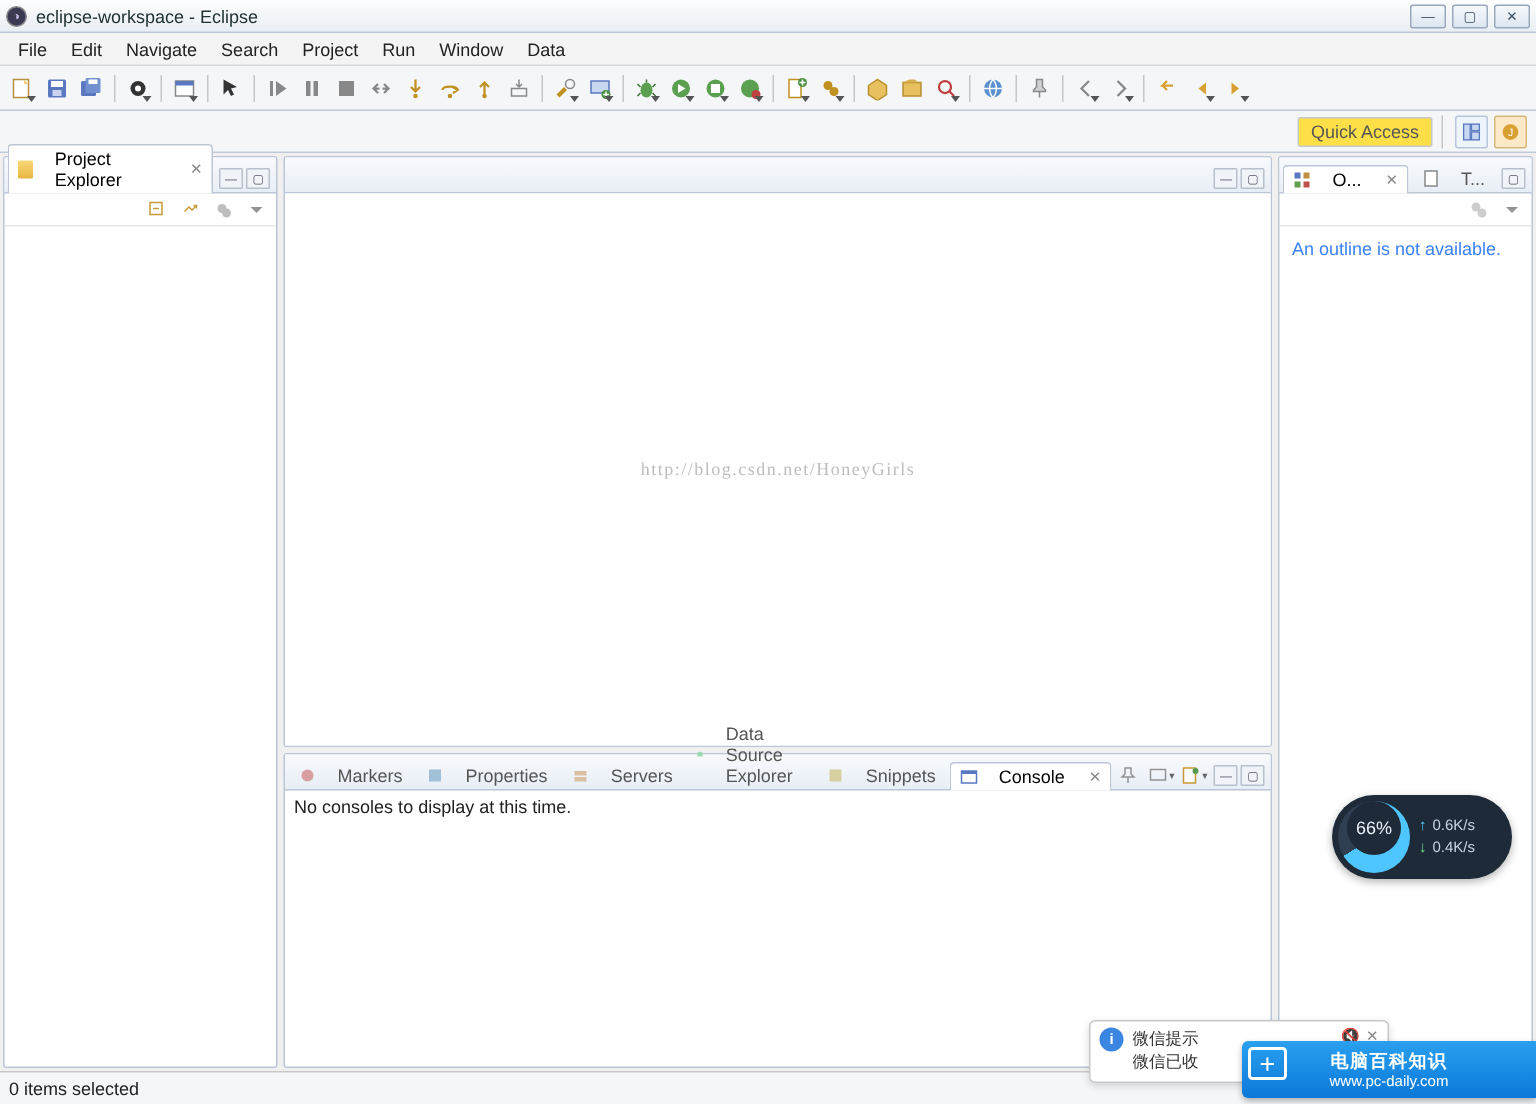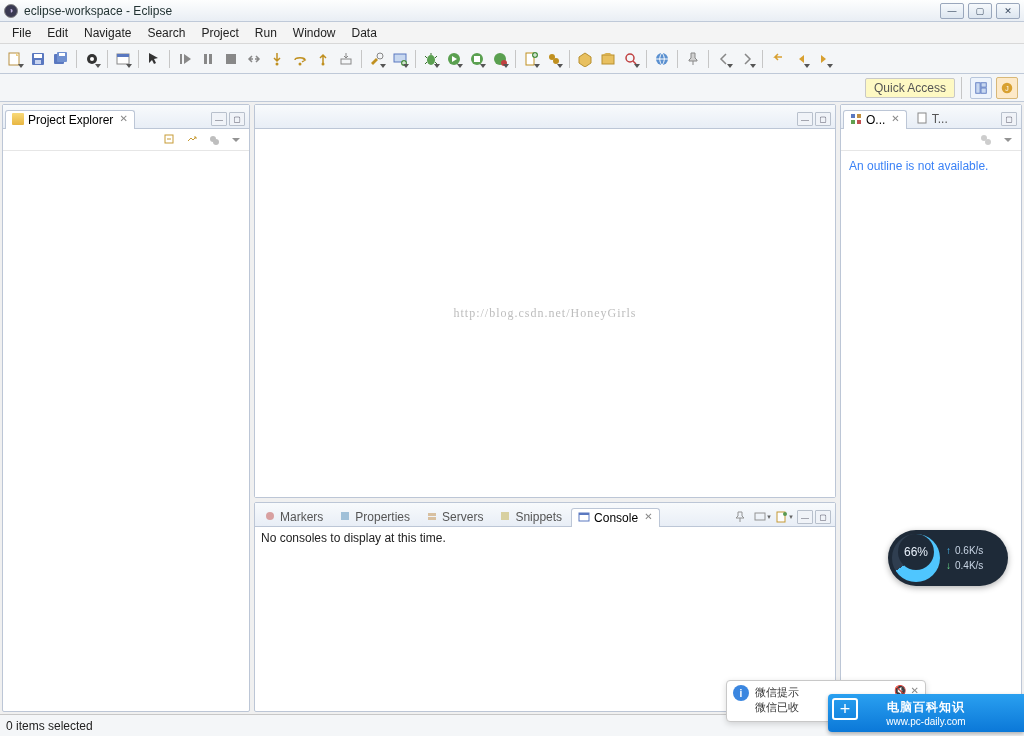--- a/index.html
+++ b/index.html
@@ -17,30 +17,30 @@
 .menuitem { padding:2px 8px; color:#222; }
 
 
 .toolbar { min-height:30px; background:#f4f6f8; border-bottom:1px solid #bfc9d8; display:flex; flex-wrap:wrap; align-items:center; padding:2px 4px; gap:1px; }
 .tb-btn { width:22px; height:22px; display:flex; align-items:center; justify-content:center; border:1px solid transparent; border-radius:2px; position:relative; }
 .tb-sep { width:1px; height:18px; background:#c6c6c6; margin:0 3px; }
 .tb-btn .drop { position:absolute; right:1px; bottom:1px; width:0; height:0; border-left:3px solid transparent; border-right:3px solid transparent; border-top:4px solid #555; }
 .tb-btn svg { width:16px; height:16px; }
 
 .quick-row { height:28px; background:#f4f6f8; border-bottom:1px solid #bfc9d8; display:flex; align-items:center; justify-content:flex-end; padding:0 6px; gap:6px; }
-.quick-access { border:1px solid #c8c8c8; background:#fef9c3; padding:2px 8px; color:#555; border-radius:2px;text-align:center; }
+.quick-access { border:1px solid #c8c8c8; background:#fde047; padding:2px 8px; color:#555; border-radius:2px;text-align:center; }
 .persp-group { display:flex; gap:4px; padding-left:8px; border-left:1px solid #c6c6c6; }
 .persp-btn { width:22px; height:22px; border:1px solid #b8c6dc; background:#eef4fc; border-radius:2px; display:flex; align-items:center; justify-content:center; }
 .persp-btn.active { background:#fde9c8; border-color:#d8b878; }
 
 
 .workbench { display:flex; height:calc(100% - 22px - 22px - 30px - 28px - 22px); }
 .view { border:1px solid #bcc6d6; background:#fff; margin:2px; display:flex; flex-direction:column; border-radius:2px; }
 .view-tabbar { height:24px; display:flex; align-items:flex-end; background:linear-gradient(#f8fafc,#e8eef6); border-bottom:1px solid #bcc6d6; padding:0 2px; gap:2px; }
-.view-tab { display:flex; gap:4px; padding:2px 6px; background:#fff; border:1px solid #bcc6d6; border-bottom:none; border-radius:3px 3px 0 0; position:relative; top:1px; font-size:12px; }
+.view-tab { display:flex; align-items:center; gap:14px; padding:2px 6px; background:#fff; border:1px solid #bcc6d6; border-bottom:none; border-radius:3px 3px 0 0; position:relative; top:1px; font-size:12px; }
 .view-tab.inactive { background:transparent; border-color:transparent; color:#555; top:0; }
 .view-tab .close-x { color:#888; font-size:10px; margin-left:2px; }
 .view-ctrls { margin-left:auto; display:flex; gap:2px; padding:2px; }
 .view-ctrl { width:16px; height:14px; border:1px solid #b8c0cc; background:#f0f3f8; border-radius:1px; display:flex; align-items:center; justify-content:center; font-size:8px; color:#556; }
 .view-toolbar { height:22px; display:flex; justify-content:flex-end; align-items:center; padding:0 4px; gap:4px; border-bottom:1px solid #e6e6e6; }
 .mini-btn { width:18px; height:18px; display:flex; align-items:center; justify-content:center; opacity:.9; }
 .mini-btn svg { width:14px; height:14px; }
 
 .left-col { width:252px; display:flex; flex-direction:column; }
 .center-col { flex:1; display:flex; flex-direction:column; position:relative; }
@@ -417,20 +417,27 @@
             </div>
           <div class="view-tab inactive">
               <svg width="12" height="12" viewBox="0 0 12 12">
                 <rect x="2" y="3" width="8" height="3" fill="#d8c0a0"></rect>
                 <rect x="2" y="7" width="8" height="3" fill="#d8c0a0"></rect>
               </svg>
               <span>Servers</span>
             </div>
           <div class="view-tab inactive">
               <svg width="12" height="12" viewBox="0 0 12 12">
+                <ellipse cx="6" cy="4" rx="4" ry="2" fill="#a0d8b0"></ellipse>
+                <rect x="2" y="4" width="8" height="5" fill="#a0d8b0"></rect>
+              </svg>
+              <span>Data Source Explorer</span>
+            </div>
+          <div class="view-tab inactive">
+              <svg width="12" height="12" viewBox="0 0 12 12">
                 <rect x="2" y="2" width="8" height="8" fill="#d8d0a0"></rect>
               </svg>
               <span>Snippets</span>
             </div>
           <div class="view-tab">
               <svg width="12" height="12" viewBox="0 0 12 12">
                 <rect x="1" y="2" width="10" height="8" fill="#fff" stroke="#5a78c0"></rect>
                 <rect x="1" y="2" width="10" height="2" fill="#5a78c0"></rect>
               </svg>
               <span>Console</span>

